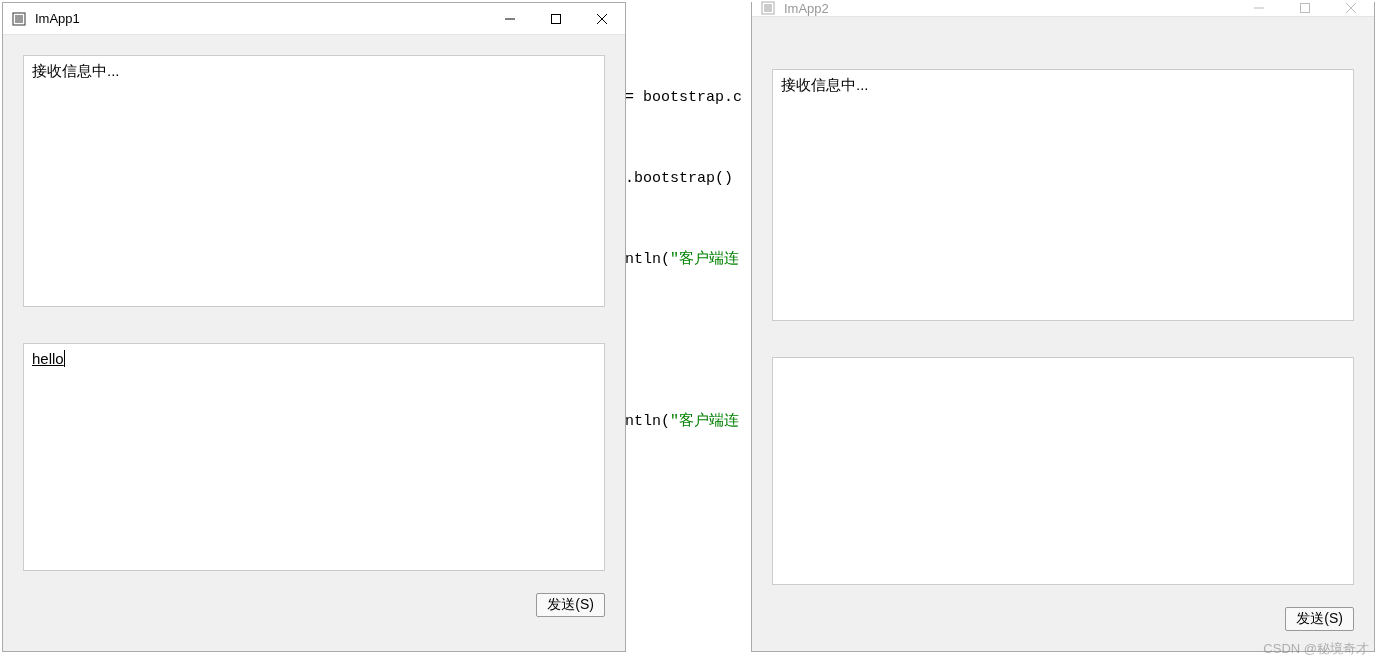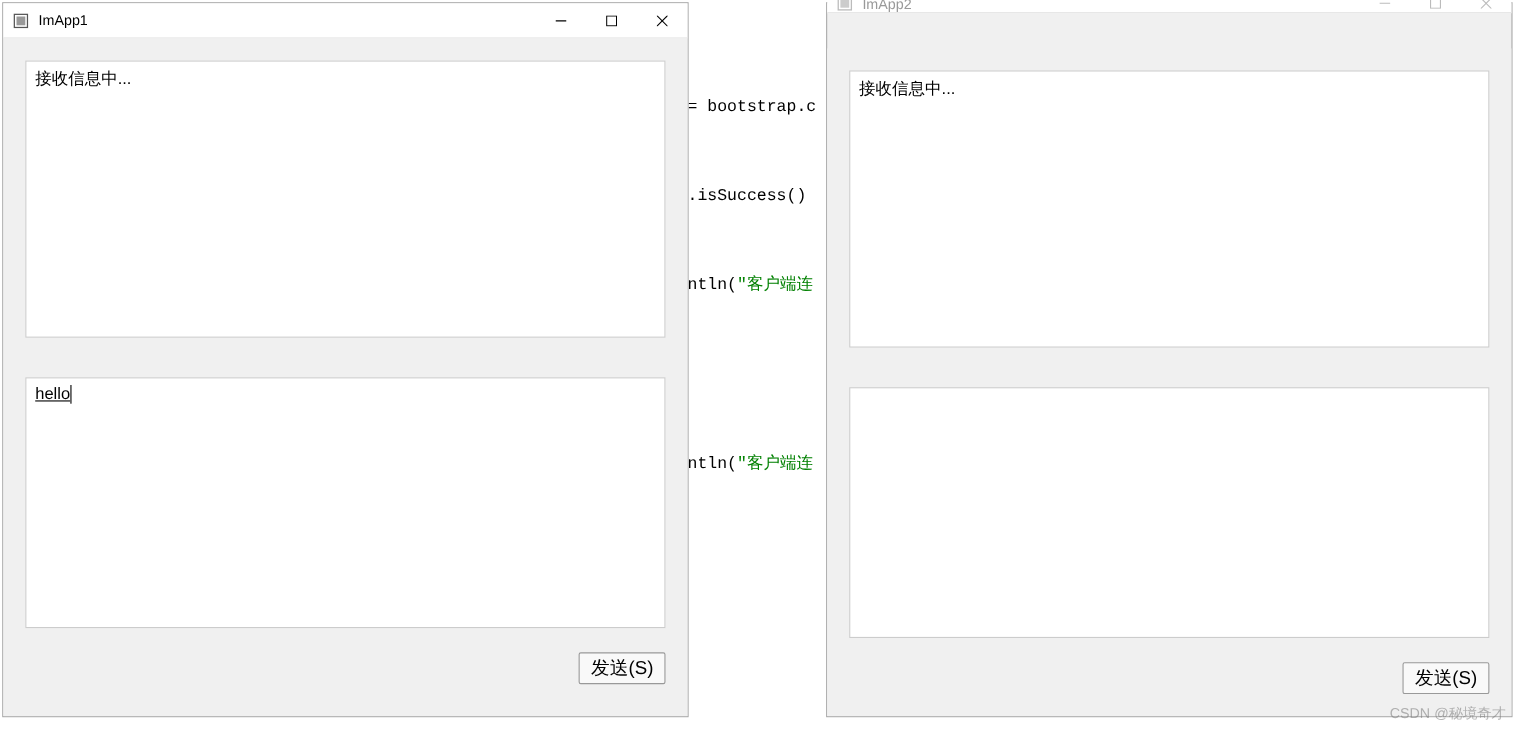--- a/index.html
+++ b/index.html
@@ -110,41 +110,41 @@
     }
     .button-row {
       display: flex;
       justify-content: flex-end;
       margin-top: 22px;
     }
     .send-btn {
       background: #f9f9f9;
       border: 1px solid #999;
       padding: 2px 10px;
-      font-size: 17px;
+      font-size: 14px;
       font-family: "Microsoft YaHei", sans-serif;
       cursor: pointer;
       border-radius: 2px;
     }
     .watermark {
       position: absolute;
       right: 8px;
       bottom: 6px;
       font-size: 13px;
       color: rgba(120,120,120,0.55);
       font-family: "Microsoft YaHei", sans-serif;
       pointer-events: none;
     }
   </style>
 </head>
 <body>
 
 <div class="code-bg">
   <div><span>= bootstrap.c</span></div>
-  <div><span>.isSuccess()</span></div>
+  <div><span>.bootstrap()</span></div>
   <div><span>ntln(</span><span class="green">"客户端连</span></div>
   <div>&nbsp;</div>
   <div><span>ntln(</span><span class="green">"客户端连</span></div>
   <div>&nbsp;</div>
   
   
   
   
   
   

